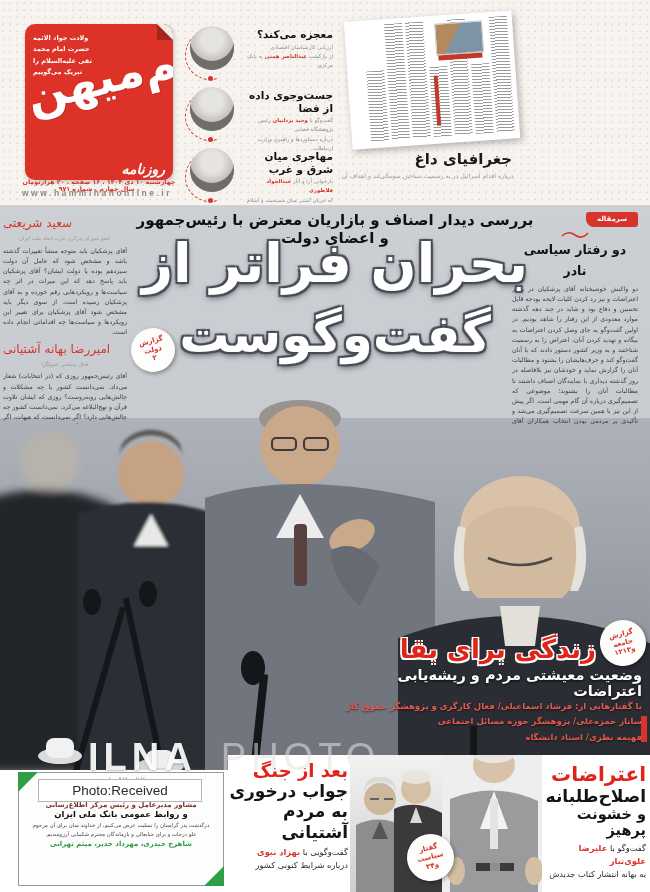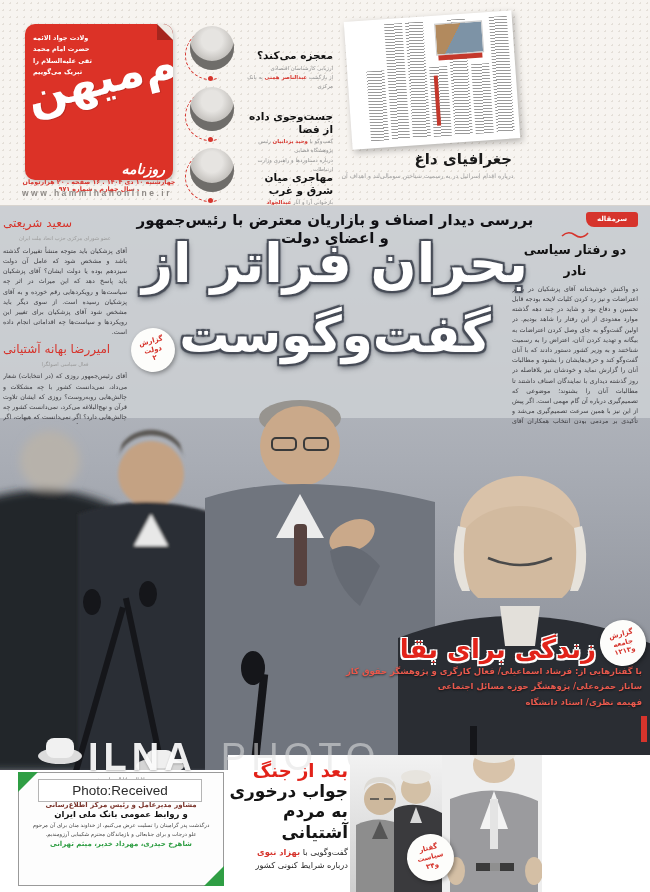--- a/index.html
+++ b/index.html
@@ -29,21 +29,21 @@
   
   .teaser{position:absolute;left:188px;width:145px;height:56px;direction:rtl;}
   .portrait{position:absolute;left:2px;top:2px;width:44px;height:44px;border-radius:50%;
             background:radial-gradient(circle at 50% 32%, #e6e4e1 0 28%, #bdbab6 62%, #8f8c88 100%);
             box-shadow:inset 0 -9px 0 #6f6d6a;}
   .arc{position:absolute;left:-3px;top:6px;width:48px;height:48px;border-radius:50%;
        border:1.5px dashed #d6342c;border-top-color:transparent;border-right-color:transparent;
        transform:rotate(25deg);}
   .arc-dot{position:absolute;left:20px;top:52px;width:5px;height:5px;border-radius:50%;background:#d6342c;}
   .teaser-text{position:absolute;right:0;top:4px;width:90px;text-align:right;}
-  .teaser-title{font-size:10.5px;font-weight:bold;color:#111;line-height:1.2;margin-top:21px;}
+  .teaser-title{font-size:10.5px;font-weight:bold;color:#111;line-height:1.2;}
   .teaser-sub{font-size:5.4px;color:#8d8d8d;line-height:1.7;margin-top:2px;}
   .red-name{color:#d6342c;font-weight:bold;}
   
   #thumb{position:absolute;left:348px;top:16px;width:168px;height:128px;background:#fff;
          transform:rotate(-4deg);box-shadow:2px 3px 7px rgba(0,0,0,.28);padding:5px;box-sizing:border-box;}
   .tcol{float:right;width:18px;height:116px;margin-left:3px;
         background:repeating-linear-gradient(#9a9a9a 0 1px, transparent 1px 3px);}
   .tcol.short{height:70px;margin-top:46px;}
   #tphoto{position:absolute;top:8px;right:30px;width:46px;height:30px;
           background:linear-gradient(120deg,#b28a5e 0 40%, #7d93a6 40% 100%);border:1px solid #ccc;}
@@ -300,20 +300,21 @@
   <div id="head1" class="big-head">بحران فراتر از</div>
   <div id="head2" class="big-head">گفت‌وگوست</div>
   <div id="badge-lead" class="badge">
     <span>گزارش</span>
     <span>دولت</span>
     <span>۲</span>
   </div>
 
   <div id="society">
     <div id="society-title">زندگی برای بقا</div>
+    <div id="society-sub">وضعیت معیشتی مردم و ریشه‌یابی اعتراضات</div>
     <div class="speaker">با گفتارهایی از: فرشاد اسماعیلی/ فعال کارگری و پژوهشگر حقوق کار</div>
     <div class="speaker">ساناز حمزه‌علی/ پژوهشگر حوزه مسائل اجتماعی</div>
     <div class="speaker">فهیمه نظری/ استاد دانشگاه</div>
   </div>
   <div id="badge-society" class="badge">
     <span>گزارش</span>
     <span>جامعه</span>
     <span>۱۲و۱۳</span>
   </div>
   <div id="photo-credit-mark"></div>
@@ -382,14 +383,24 @@
       <ellipse cx="52" cy="-2" rx="22" ry="10" fill="#e9e6e0"></ellipse>
       <path d="M8 44 Q52 26 96 46 L96 137 L8 137 Z" fill="#9b9b9e"></path>
       <path d="M52 36 L66 74 L38 74 Z" fill="#f3f3f3"></path>
       <rect x="48" y="44" width="8" height="50" fill="#e4e4e4"></rect>
       <rect x="34" y="108" width="38" height="8" fill="#3a3a3a"></rect>
       <rect x="48" y="108" width="10" height="8" fill="#8f8f8f"></rect>
       <ellipse cx="14" cy="116" rx="9" ry="14" fill="#d4bfa5"></ellipse>
       <ellipse cx="92" cy="116" rx="9" ry="14" fill="#d4bfa5"></ellipse>
     </svg>
   </div>
+  <div id="art-protest" class="bottom-art">
+    <div class="hl-red">اعتراضات</div>
+    <div class="hl-black b1">اصلاح‌طلبانه</div>
+    <div class="hl-black b2">و خشونت پرهیز</div>
+    <div class="art-sub">
+      <span>گفت‌وگو با</span>
+      <span class="red-name">علیرضا علوی‌تبار</span><br>
+      <span>به بهانه انتشار کتاب جدیدش</span>
+    </div>
+  </div>
 
 </div>
 
 </body></html>

